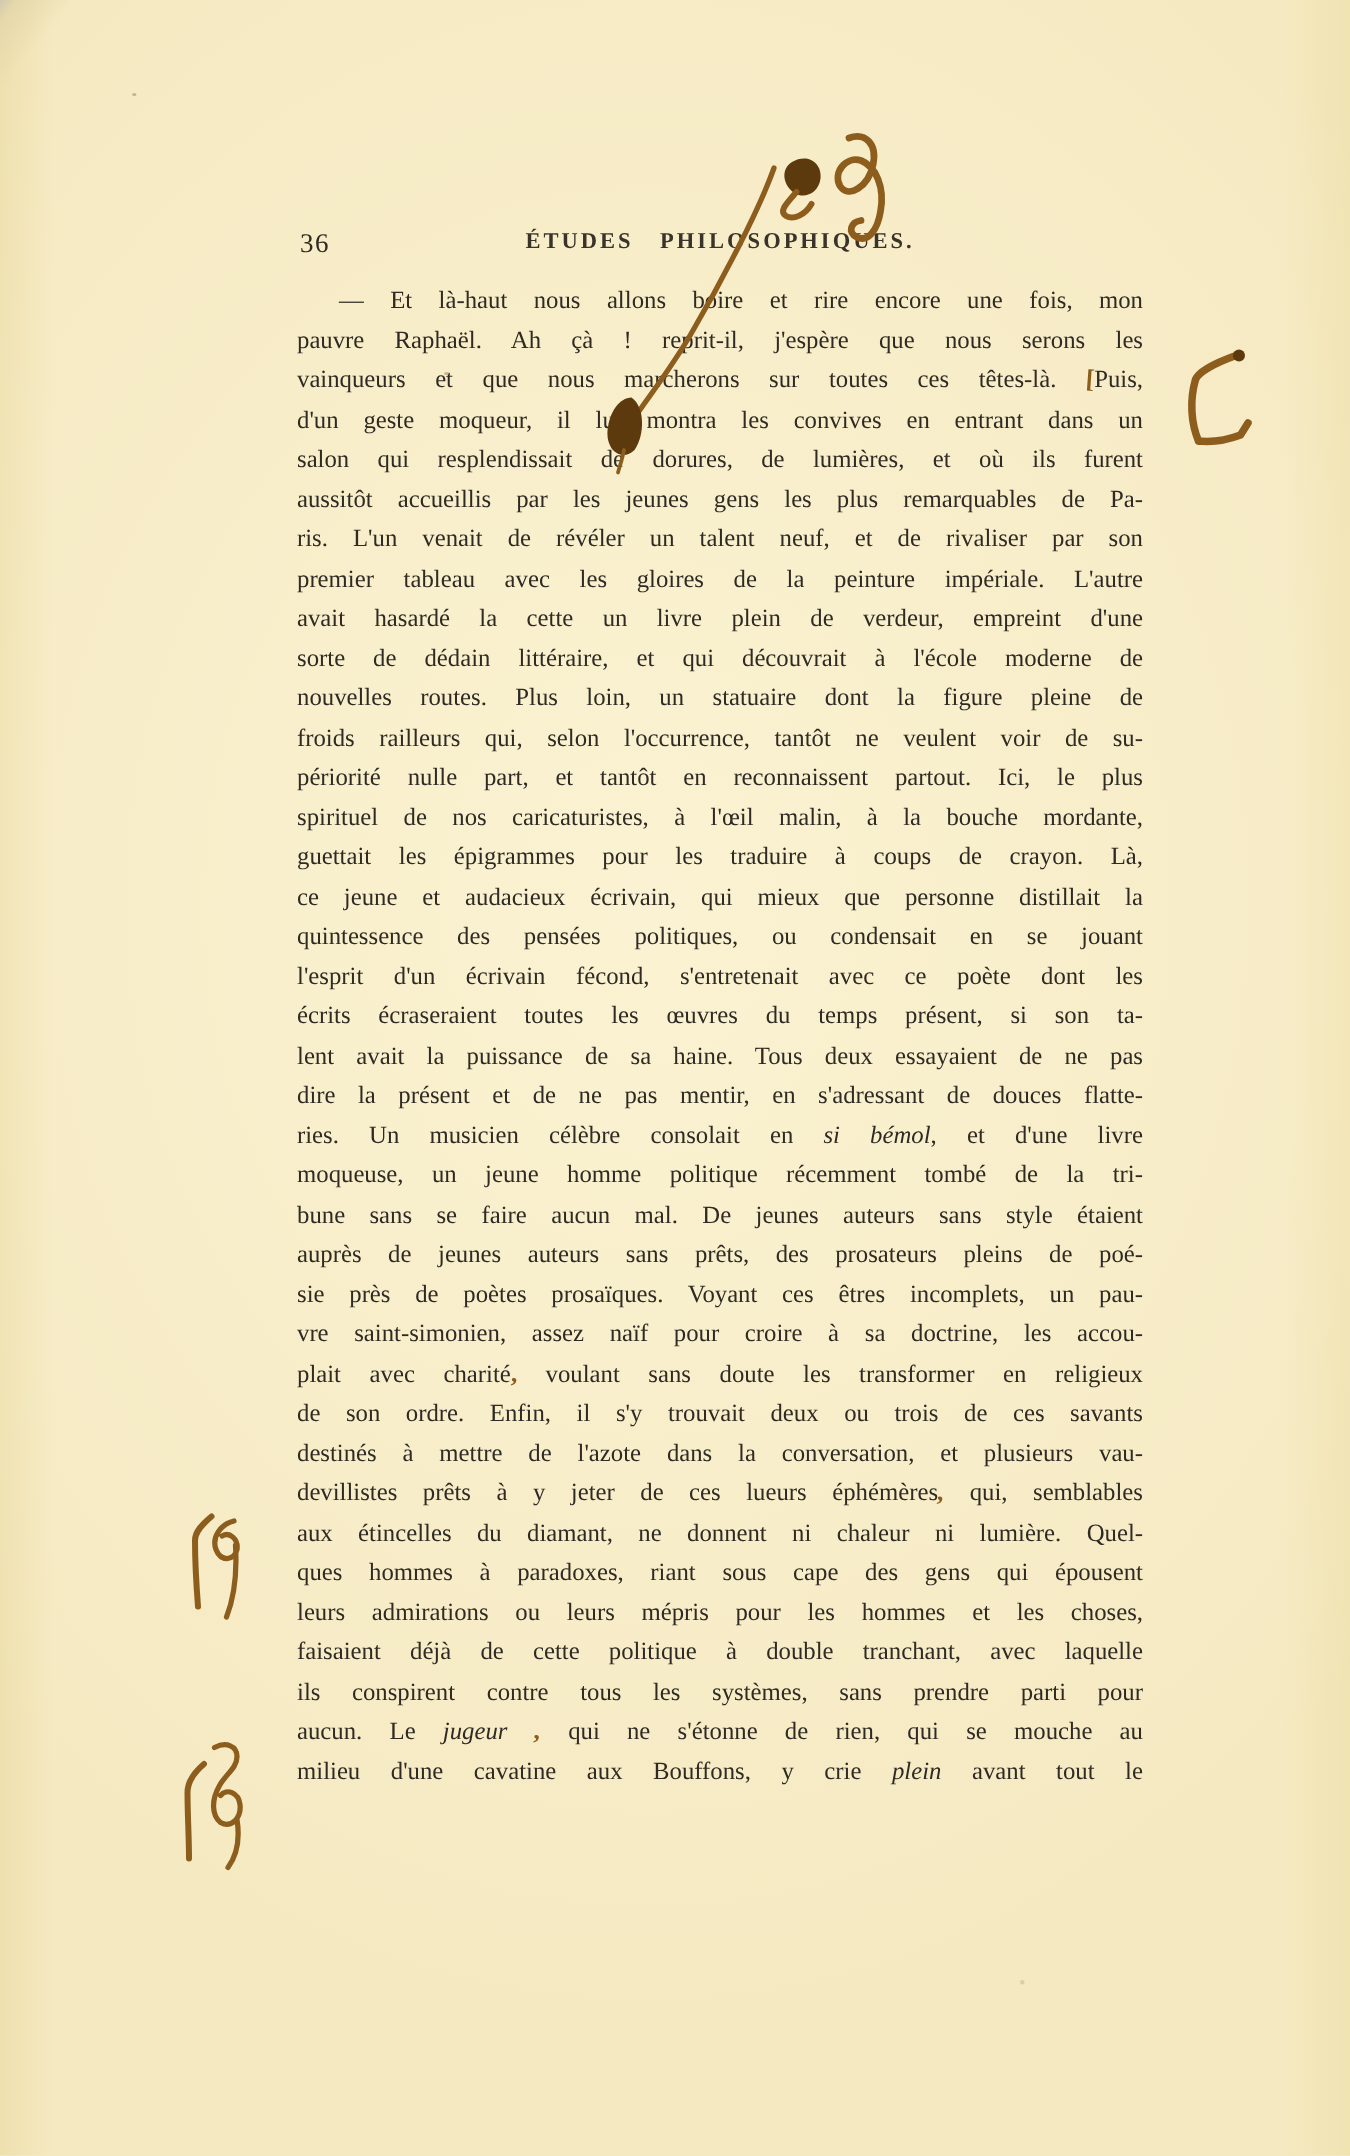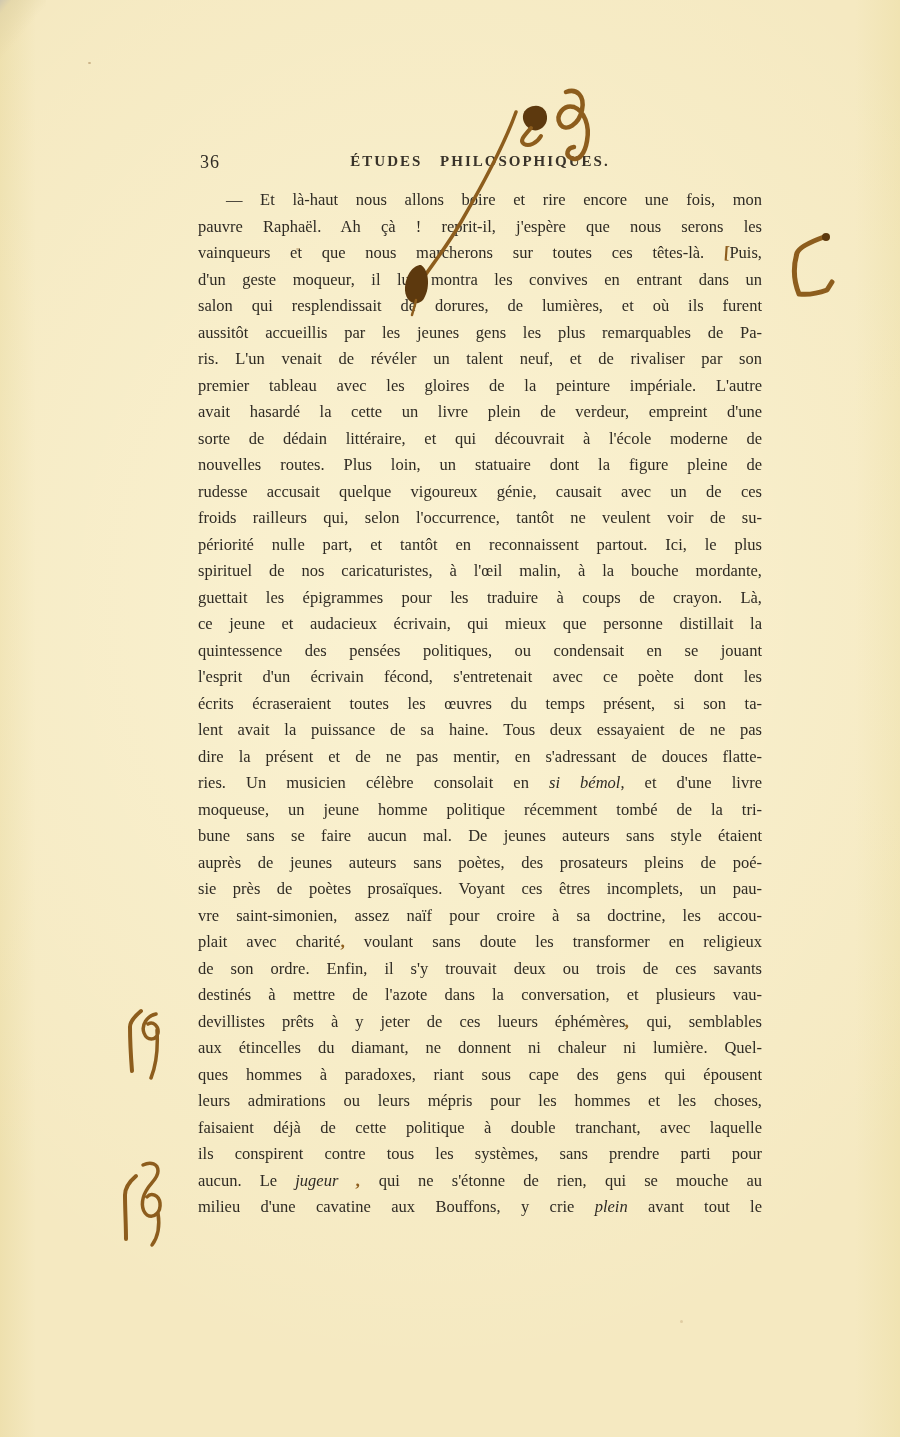--- a/index.html
+++ b/index.html
@@ -66,35 +66,34 @@
       <div class="line"><span>pauvre Raphaël. Ah çà ! reprit-il, j'espère que nous serons les</span></div>
       <div class="line"><span>vainqueurs et que nous marcherons sur toutes ces têtes-là. </span><span class="ink-mark">[</span><span>Puis,</span></div>
       <div class="line"><span>d'un geste moqueur, il lui montra les convives en entrant dans un</span></div>
       <div class="line"><span>salon qui resplendissait de dorures, de lumières, et où ils furent</span></div>
       <div class="line"><span>aussitôt accueillis par les jeunes gens les plus remarquables de Pa-</span></div>
       <div class="line"><span>ris. L'un venait de révéler un talent neuf, et de rivaliser par son</span></div>
       <div class="line"><span>premier tableau avec les gloires de la peinture impériale. L'autre</span></div>
       <div class="line"><span>avait hasardé la cette un livre plein de verdeur, empreint d'une</span></div>
       <div class="line"><span>sorte de dédain littéraire, et qui découvrait à l'école moderne de</span></div>
       <div class="line"><span>nouvelles routes. Plus loin, un statuaire dont la figure pleine de</span></div>
-      <div class="line"><span>rudesse accusait quelque vigoureux génie, causait avec un de ces</span></div>
       <div class="line"><span>froids railleurs qui, selon l'occurrence, tantôt ne veulent voir de su-</span></div>
       <div class="line"><span>périorité nulle part, et tantôt en reconnaissent partout. Ici, le plus</span></div>
       <div class="line"><span>spirituel de nos caricaturistes, à l'œil malin, à la bouche mordante,</span></div>
       <div class="line"><span>guettait les épigrammes pour les traduire à coups de crayon. Là,</span></div>
       <div class="line"><span>ce jeune et audacieux écrivain, qui mieux que personne distillait la</span></div>
       <div class="line"><span>quintessence des pensées politiques, ou condensait en se jouant</span></div>
       <div class="line"><span>l'esprit d'un écrivain fécond, s'entretenait avec ce poète dont les</span></div>
       <div class="line"><span>écrits écraseraient toutes les œuvres du temps présent, si son ta-</span></div>
       <div class="line"><span>lent avait la puissance de sa haine. Tous deux essayaient de ne pas</span></div>
       <div class="line"><span>dire la présent et de ne pas mentir, en s'adressant de douces flatte-</span></div>
       <div class="line"><span>ries. Un musicien célèbre consolait en </span><span class="it">si bémol</span><span>, et d'une livre</span></div>
       <div class="line"><span>moqueuse, un jeune homme politique récemment tombé de la tri-</span></div>
       <div class="line"><span>bune sans se faire aucun mal. De jeunes auteurs sans style étaient</span></div>
-      <div class="line"><span>auprès de jeunes auteurs sans poètes, des prosateurs pleins de poé-</span></div>
+      <div class="line"><span>auprès de jeunes auteurs sans prêts, des prosateurs pleins de poé-</span></div>
       <div class="line"><span>sie près de poètes prosaïques. Voyant ces êtres incomplets, un pau-</span></div>
       <div class="line"><span>vre saint-simonien, assez naïf pour croire à sa doctrine, les accou-</span></div>
       <div class="line"><span>plait avec charité</span><span class="ink-mark">,</span><span> voulant sans doute les transformer en religieux</span></div>
       <div class="line"><span>de son ordre. Enfin, il s'y trouvait deux ou trois de ces savants</span></div>
       <div class="line"><span>destinés à mettre de l'azote dans la conversation, et plusieurs vau-</span></div>
       <div class="line"><span>devillistes prêts à y jeter de ces lueurs éphémères</span><span class="ink-mark">,</span><span> qui, semblables</span></div>
       <div class="line"><span>aux étincelles du diamant, ne donnent ni chaleur ni lumière. Quel-</span></div>
       <div class="line"><span>ques hommes à paradoxes, riant sous cape des gens qui épousent</span></div>
       <div class="line"><span>leurs admirations ou leurs mépris pour les hommes et les choses,</span></div>
       <div class="line"><span>faisaient déjà de cette politique à double tranchant, avec laquelle</span></div>

